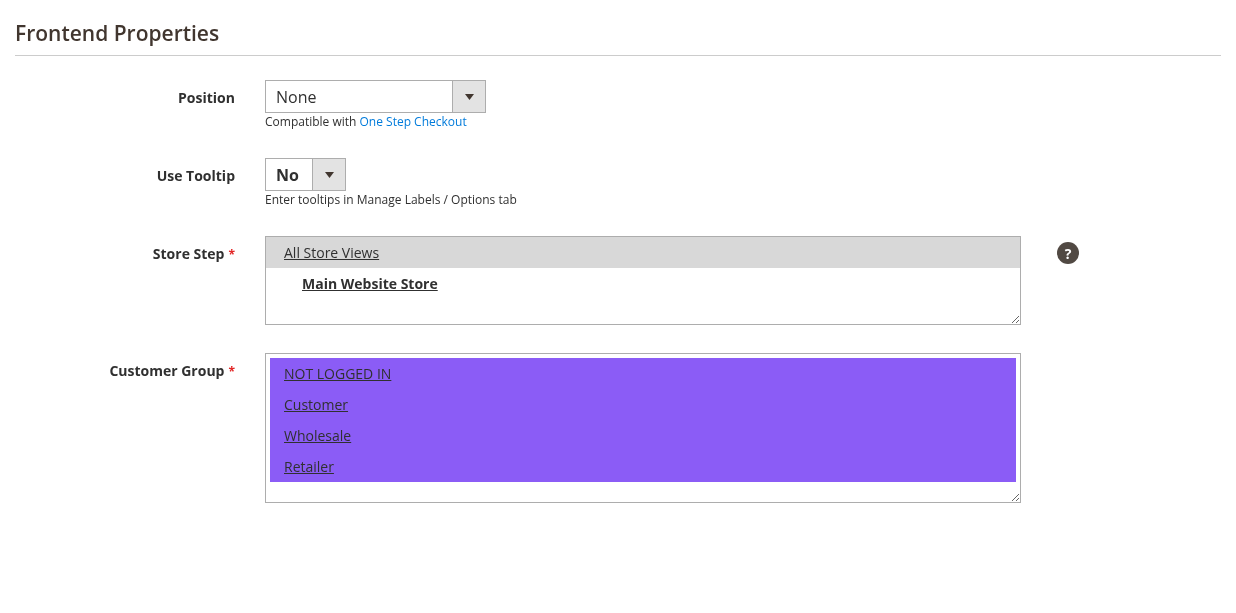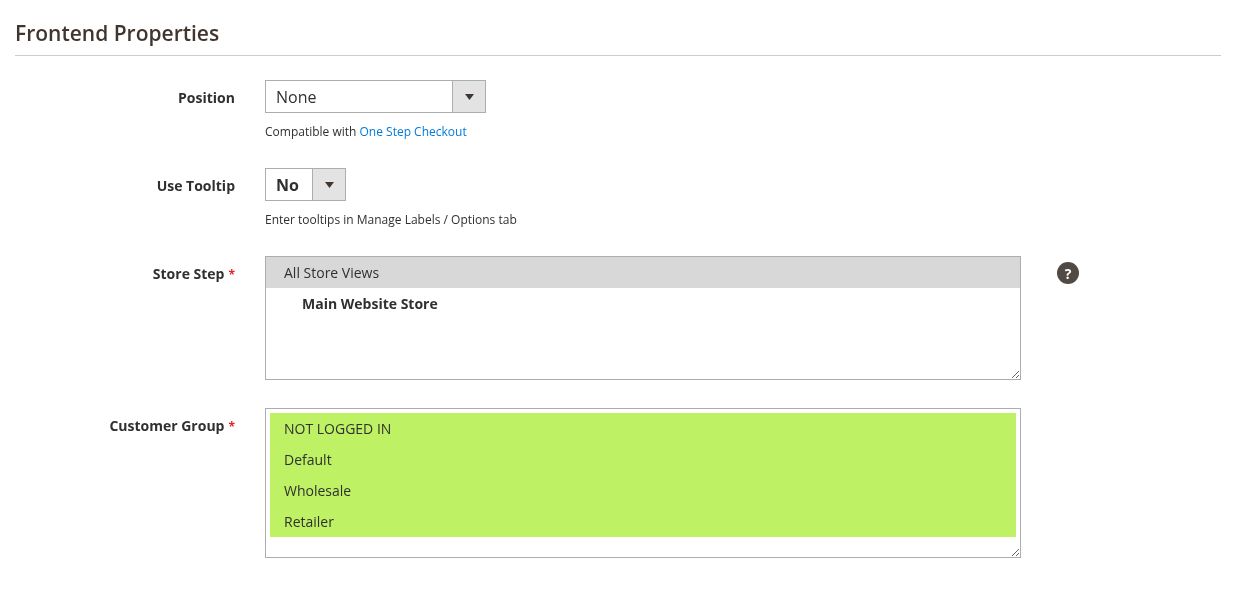--- a/index.html
+++ b/index.html
@@ -69,35 +69,36 @@
       border-left: 1px solid #adadad;
       display: flex;
       align-items: center;
       justify-content: center;
       cursor: pointer;
     }
     .select-btn svg { display: block; }
     .note {
       font-size: 12px;
       color: #303030;
-      margin-top: 10px;
+      margin-top: 0;
     }
     .note a { color: #007bdb; text-decoration: none; }
 
     .multiselect {
       border: 1px solid #adadad;
       background: #fff;
       width: 756px;
       position: relative;
     }
     .store-view-box {
-      height: 124px;
+      height: 89px;
       overflow-y: scroll;
       padding: 0;
       resize: both;
+      text-decoration: underline;
     }
     .store-view-box::-webkit-scrollbar { width: 17px; }
     .store-view-box::-webkit-scrollbar-track { background: #f1f1f1; }
     .store-view-box::-webkit-scrollbar-thumb { background: #c1c1c1; }
     .sv-option {
       padding: 6px 10px 6px 18px;
       font-size: 14px;
       color: #303030;
       cursor: pointer;
     }
@@ -127,22 +128,23 @@
       width: 756px;
       height: 150px;
       border: 1px solid #adadad;
       background: #fff;
       padding: 4px;
       position: relative;
       resize: both;
       overflow: auto;
     }
     .cg-inner {
-      background: #bef264;
+      background: #8b5cf6;
       min-height: 120px;
+      text-decoration: underline;
     }
     .cg-option {
       padding: 6px 10px 6px 14px;
       font-size: 14px;
       color: #303030;
       cursor: pointer;
     }
   </style>
 </head>
 <body>
@@ -196,21 +198,21 @@
   </div>
 
   <div class="field-row">
     <div class="field-label">
       <span>Customer Group</span><span class="required-mark">*</span>
     </div>
     <div class="field-control">
       <div class="customer-group-box">
         <div class="cg-inner">
           <div class="cg-option">NOT LOGGED IN</div>
-          <div class="cg-option">Default</div>
+          <div class="cg-option">Customer</div>
           <div class="cg-option">Wholesale</div>
           <div class="cg-option">Retailer</div>
         </div>
       </div>
     </div>
   </div>
 
 </div>
 
 </body></html>

